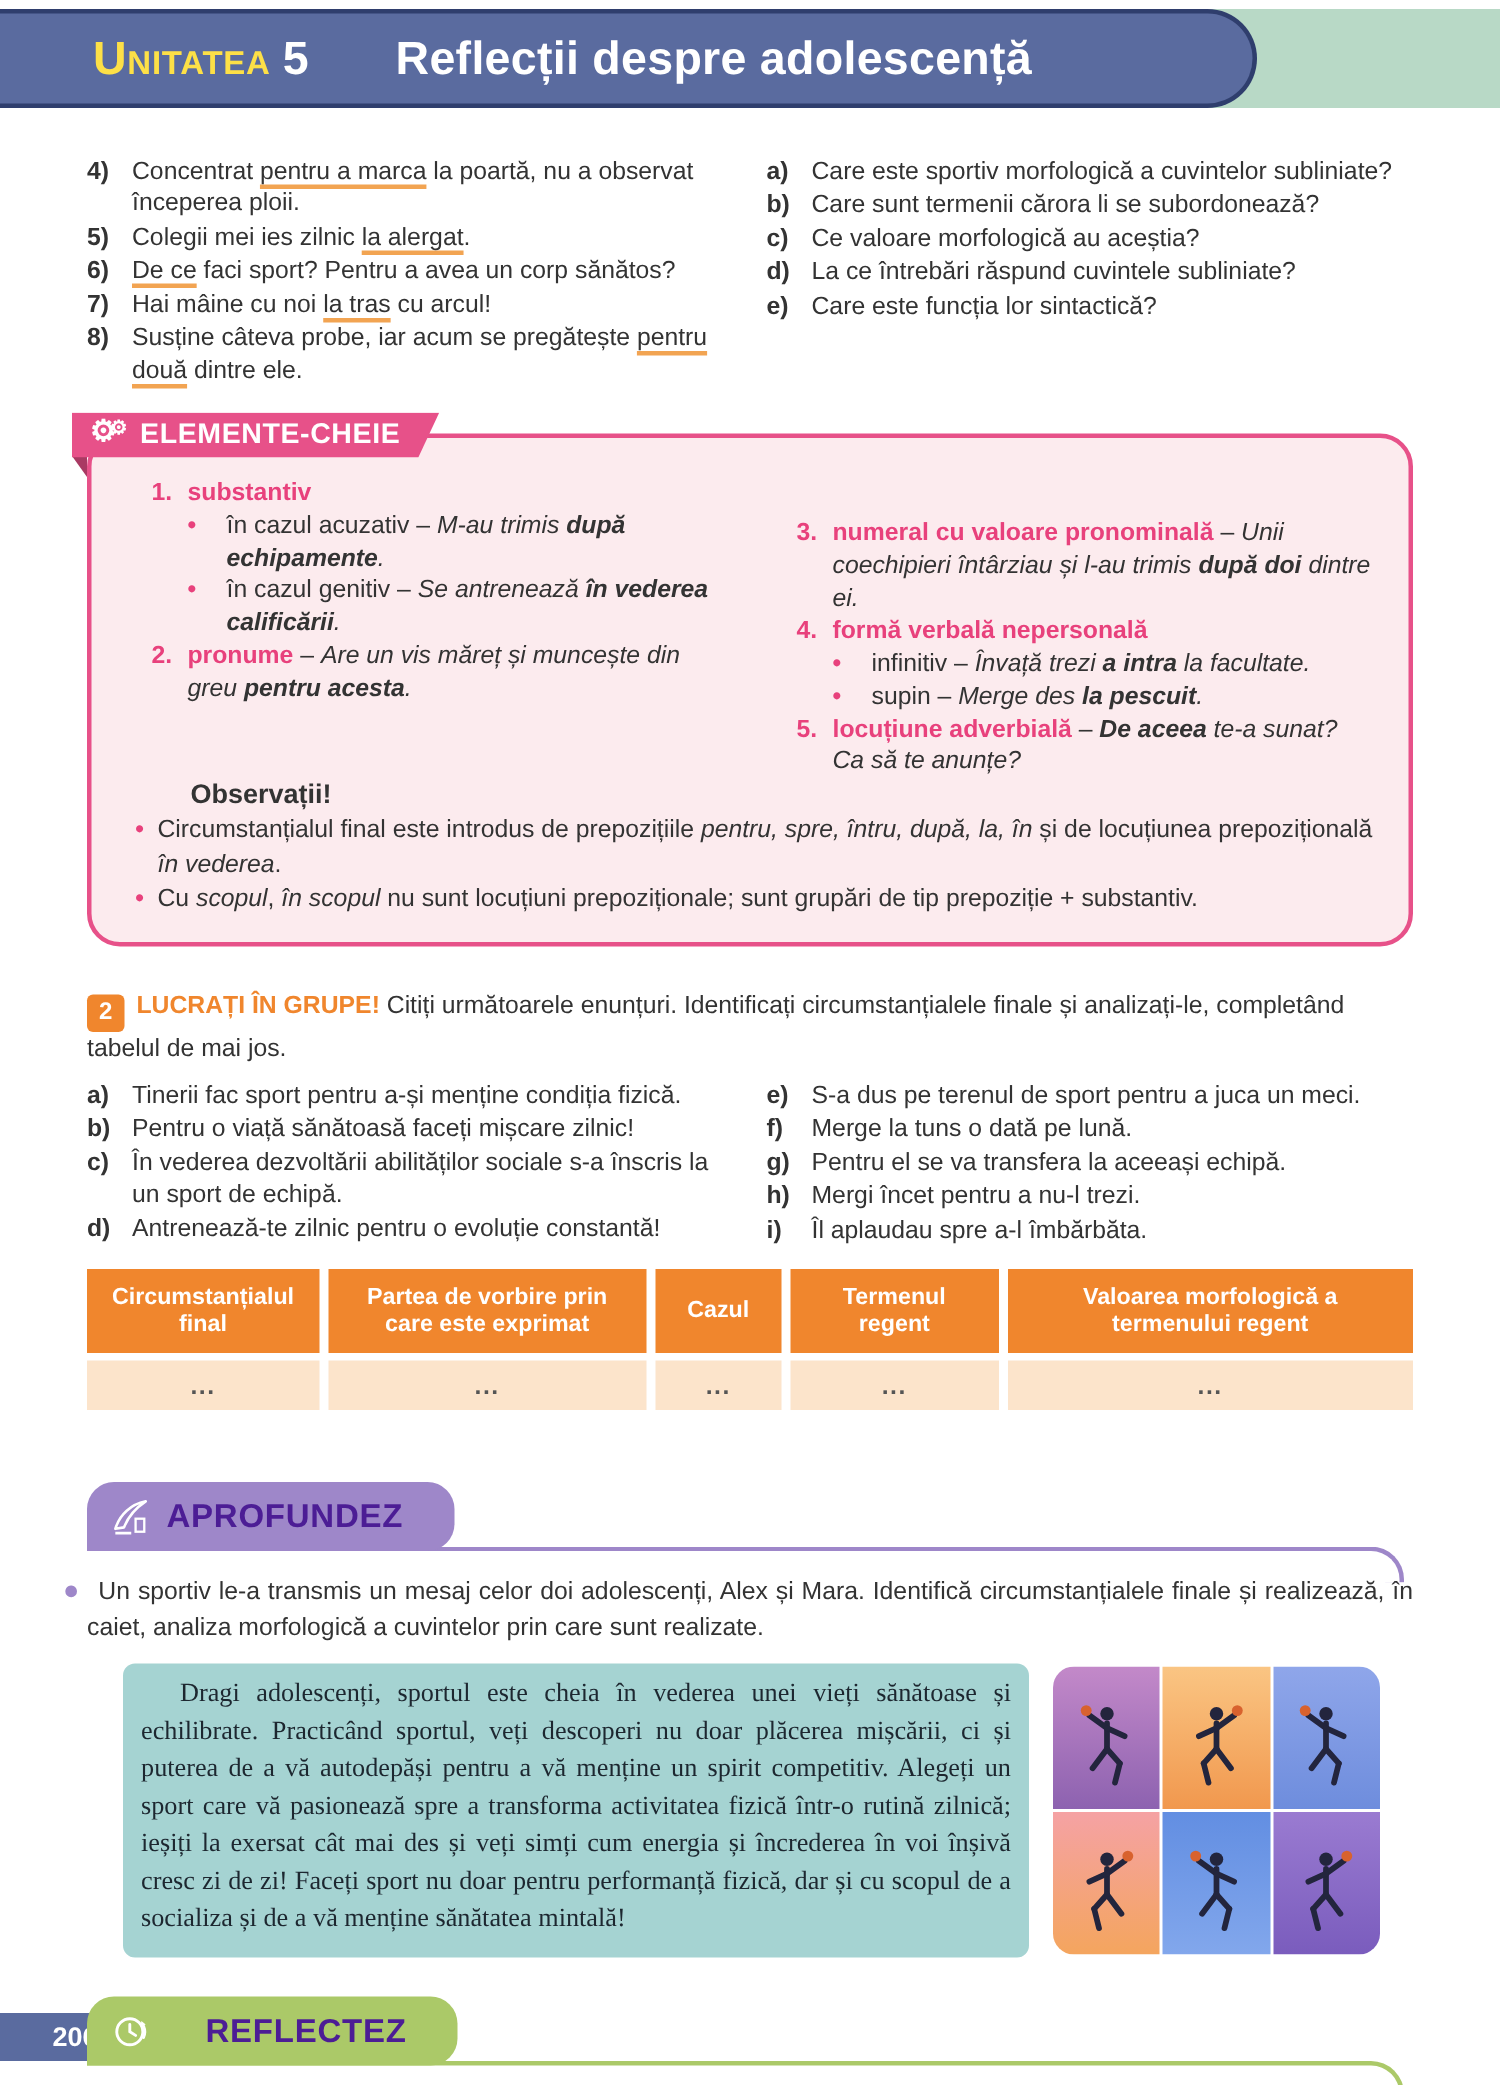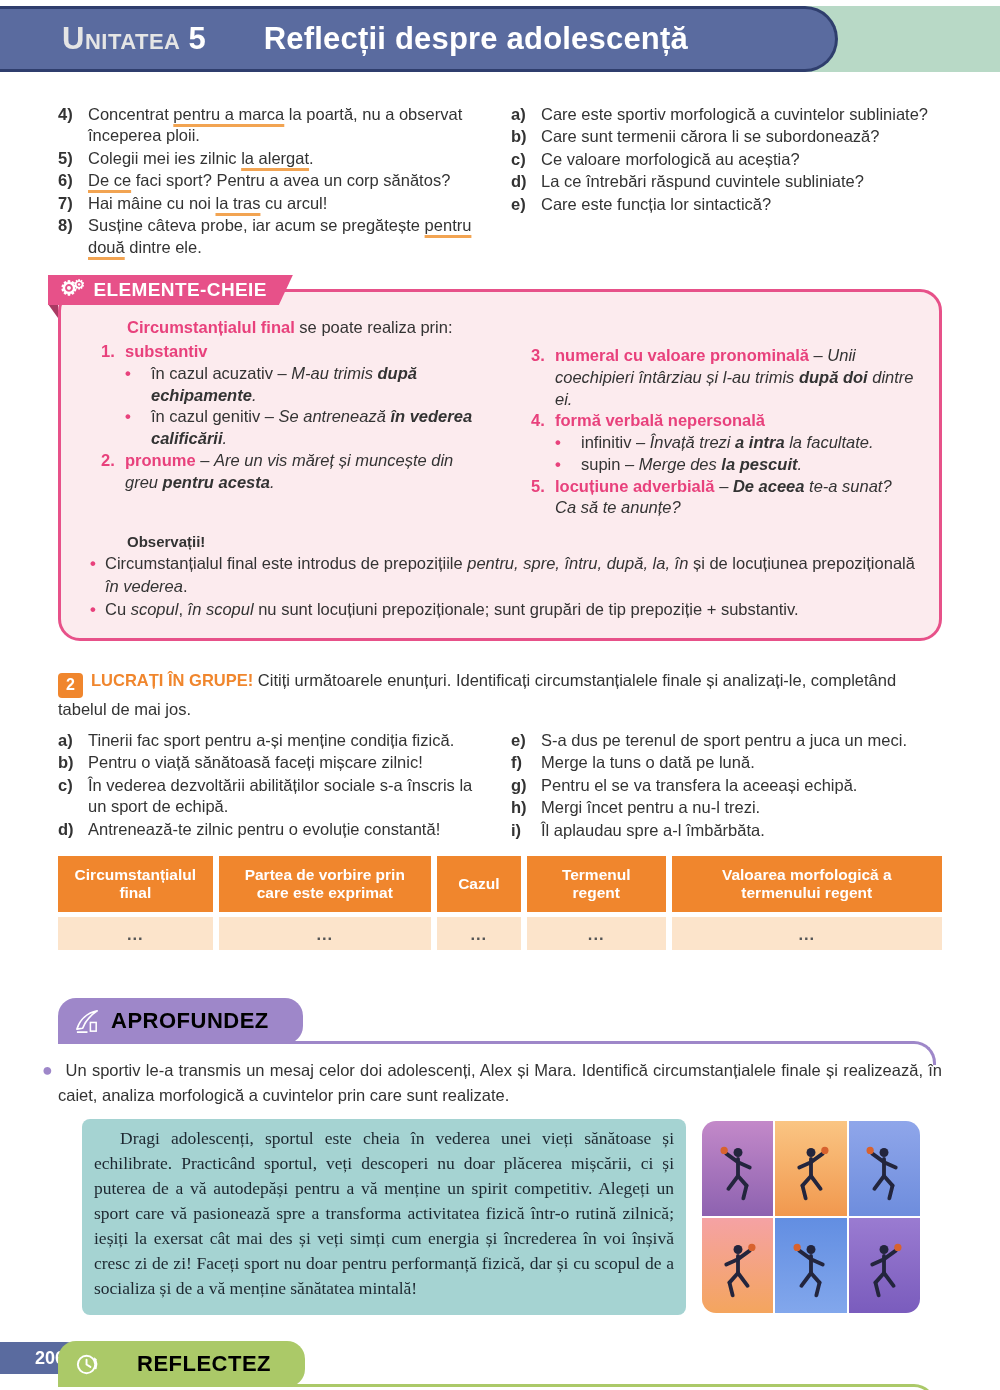--- a/index.html
+++ b/index.html
@@ -6,21 +6,21 @@
   html,body { background:#fff; }
   body { font-family:"Liberation Sans", sans-serif; color:#333; }
   .page { position:relative; width:1000px; height:1390px; background:#fff; overflow:hidden; margin:0 auto; }
 
   
   .hdr { position:relative; height:88px; }
   .hdr-green { position:absolute; left:45%; right:0; top:6px; height:66px; background:var(--mint); }
   .hdr-pill { position:absolute; left:0; top:6px; width:838px; height:66px;
               background:var(--blue); border:3px solid var(--blue_dark); border-left:none;
               border-radius:0 36px 36px 0; display:flex; align-items:center; padding-left:62px; }
-  .unit { color:#e5e5e5; font-weight:bold; font-size:22px; letter-spacing:.5px; display:inline-block; text-transform:uppercase; }
+  .unit { color:#fde047; font-weight:bold; font-size:22px; letter-spacing:.5px; display:inline-block; text-transform:uppercase; }
   .unit::first-letter { font-size:31px; }
   .unit-num { color:#fff; font-weight:bold; font-size:31px; margin-left:8px; }
   .hdr-title { color:#fff; font-weight:bold; font-size:31px; margin-left:58px; letter-spacing:.2px; }
 
   
   .content { padding:0 58px; }
   .two-col { display:flex; gap:22px; }
   .col { flex:1; }
   .qlist { list-style:none; }
   .qitem { display:flex; font-size:16.5px; line-height:1.3; margin-bottom:1px; }
@@ -48,21 +48,21 @@
             padding:26px 24px 18px 20px; }
   .kx-cols { display:flex; gap:26px; }
   .kx-col { flex:1; }
   .kx-intro { font-size:16.5px; margin:0 0 4px 46px; }
   .kx-col-right { padding-top:27px; }
   .kx-list { list-style:none; }
   .kx-item { display:flex; font-size:16.5px; line-height:1.32; }
   .kx-n { flex:0 0 24px; color:var(--pink_text); font-weight:bold; text-align:left; margin-left:20px; }
   .kx-item.sub { padding-left:44px; }
   .kx-item.sub .kx-n { flex:0 0 26px; margin-left:0; font-weight:bold; }
-  .kx-obs-title { font-weight:bold; font-size:15px; margin:14px 0 2px 46px; }
+  .kx-obs-title { font-weight:bold; font-size:18px; margin:0 0 2px 46px; }
   .kx-obs { list-style:none; }
   .obs-item { display:flex; font-size:16.5px; line-height:1.38; }
   .obs-item .kx-n { flex:0 0 24px; text-align:center; margin-left:0; }
 
   
   .ex2 { margin-top:28px; font-size:16.5px; line-height:1.35; }
   .badge { display:inline-flex; align-items:center; justify-content:center; width:25px; height:25px;
            background:var(--orange); color:#fff; font-weight:bold; border-radius:4px;
            margin-right:8px; vertical-align:-4px; font-size:16px; }
   .ex2-lists { margin-top:10px; }
@@ -75,21 +75,21 @@
           text-align:center; display:flex; align-items:center; justify-content:center;
           min-height:56px; padding:6px 10px; }
   .gt-c { background:var(--peach); min-height:33px; display:flex; align-items:center; justify-content:center;
           font-weight:bold; color:#555; letter-spacing:1px; }
 
   
   .band-head { position:relative; height:46px; }
   .deepen-head { margin-top:48px; }
   .reflect-head { margin-top:26px; }
   .band { position:absolute; left:0; top:0; height:46px; display:flex; align-items:center; gap:10px;
-          color:#000000; font-weight:bold; font-size:22px; letter-spacing:.5px;
+          color:#4c1d95; font-weight:bold; font-size:22px; letter-spacing:.5px;
           padding:0 34px 0 16px; border-radius:18px 18px 18px 0; z-index:2; }
   .band.purple { background:var(--purple); }
   .band.green { background:var(--green);gap:36px; }
   .band-rule { position:absolute; left:0; right:6px; top:43px; height:24px;
                border-top:3px solid; border-right:3px solid; border-top-right-radius:22px; }
   .band-rule.purple { border-color:var(--purple); }
   .band-rule.green { border-color:var(--green); }
   .band-icon { width:27px; height:27px; flex:0 0 auto; }
 
   .bullet-par { margin-top:14px; font-size:16.5px; line-height:1.42; text-align:justify; }
@@ -194,21 +194,20 @@
 
   <section class="keybox-wrap">
     <div class="ribbon-fold"></div>
     <div class="ribbon">
       <span><span class="gear">⚙</span><span class="gear gear-small">⚙</span></span>
       <span>ELEMENTE-CHEIE</span>
     </div>
     <div class="keybox">
       <div class="kx-cols">
         <div class="kx-col">
-          <div class="kx-intro"><span class="rs-pb">Circumstanțialul final</span><span> se poate realiza prin:</span></div>
           <ul class="kx-list">
 
               <li class="kx-item num">
                 <span class="kx-n">1.</span>
                 <span class="kx-t"><span class="rs-pb">substantiv</span></span>
               </li>
 
               <li class="kx-item sub">
                 <span class="kx-n">•</span>
                 <span class="kx-t"><span>în cazul acuzativ – </span><span class="rs-i">M-au trimis </span><span class="rs-bi">după echipamente</span><span class="rs-i">.</span></span>

